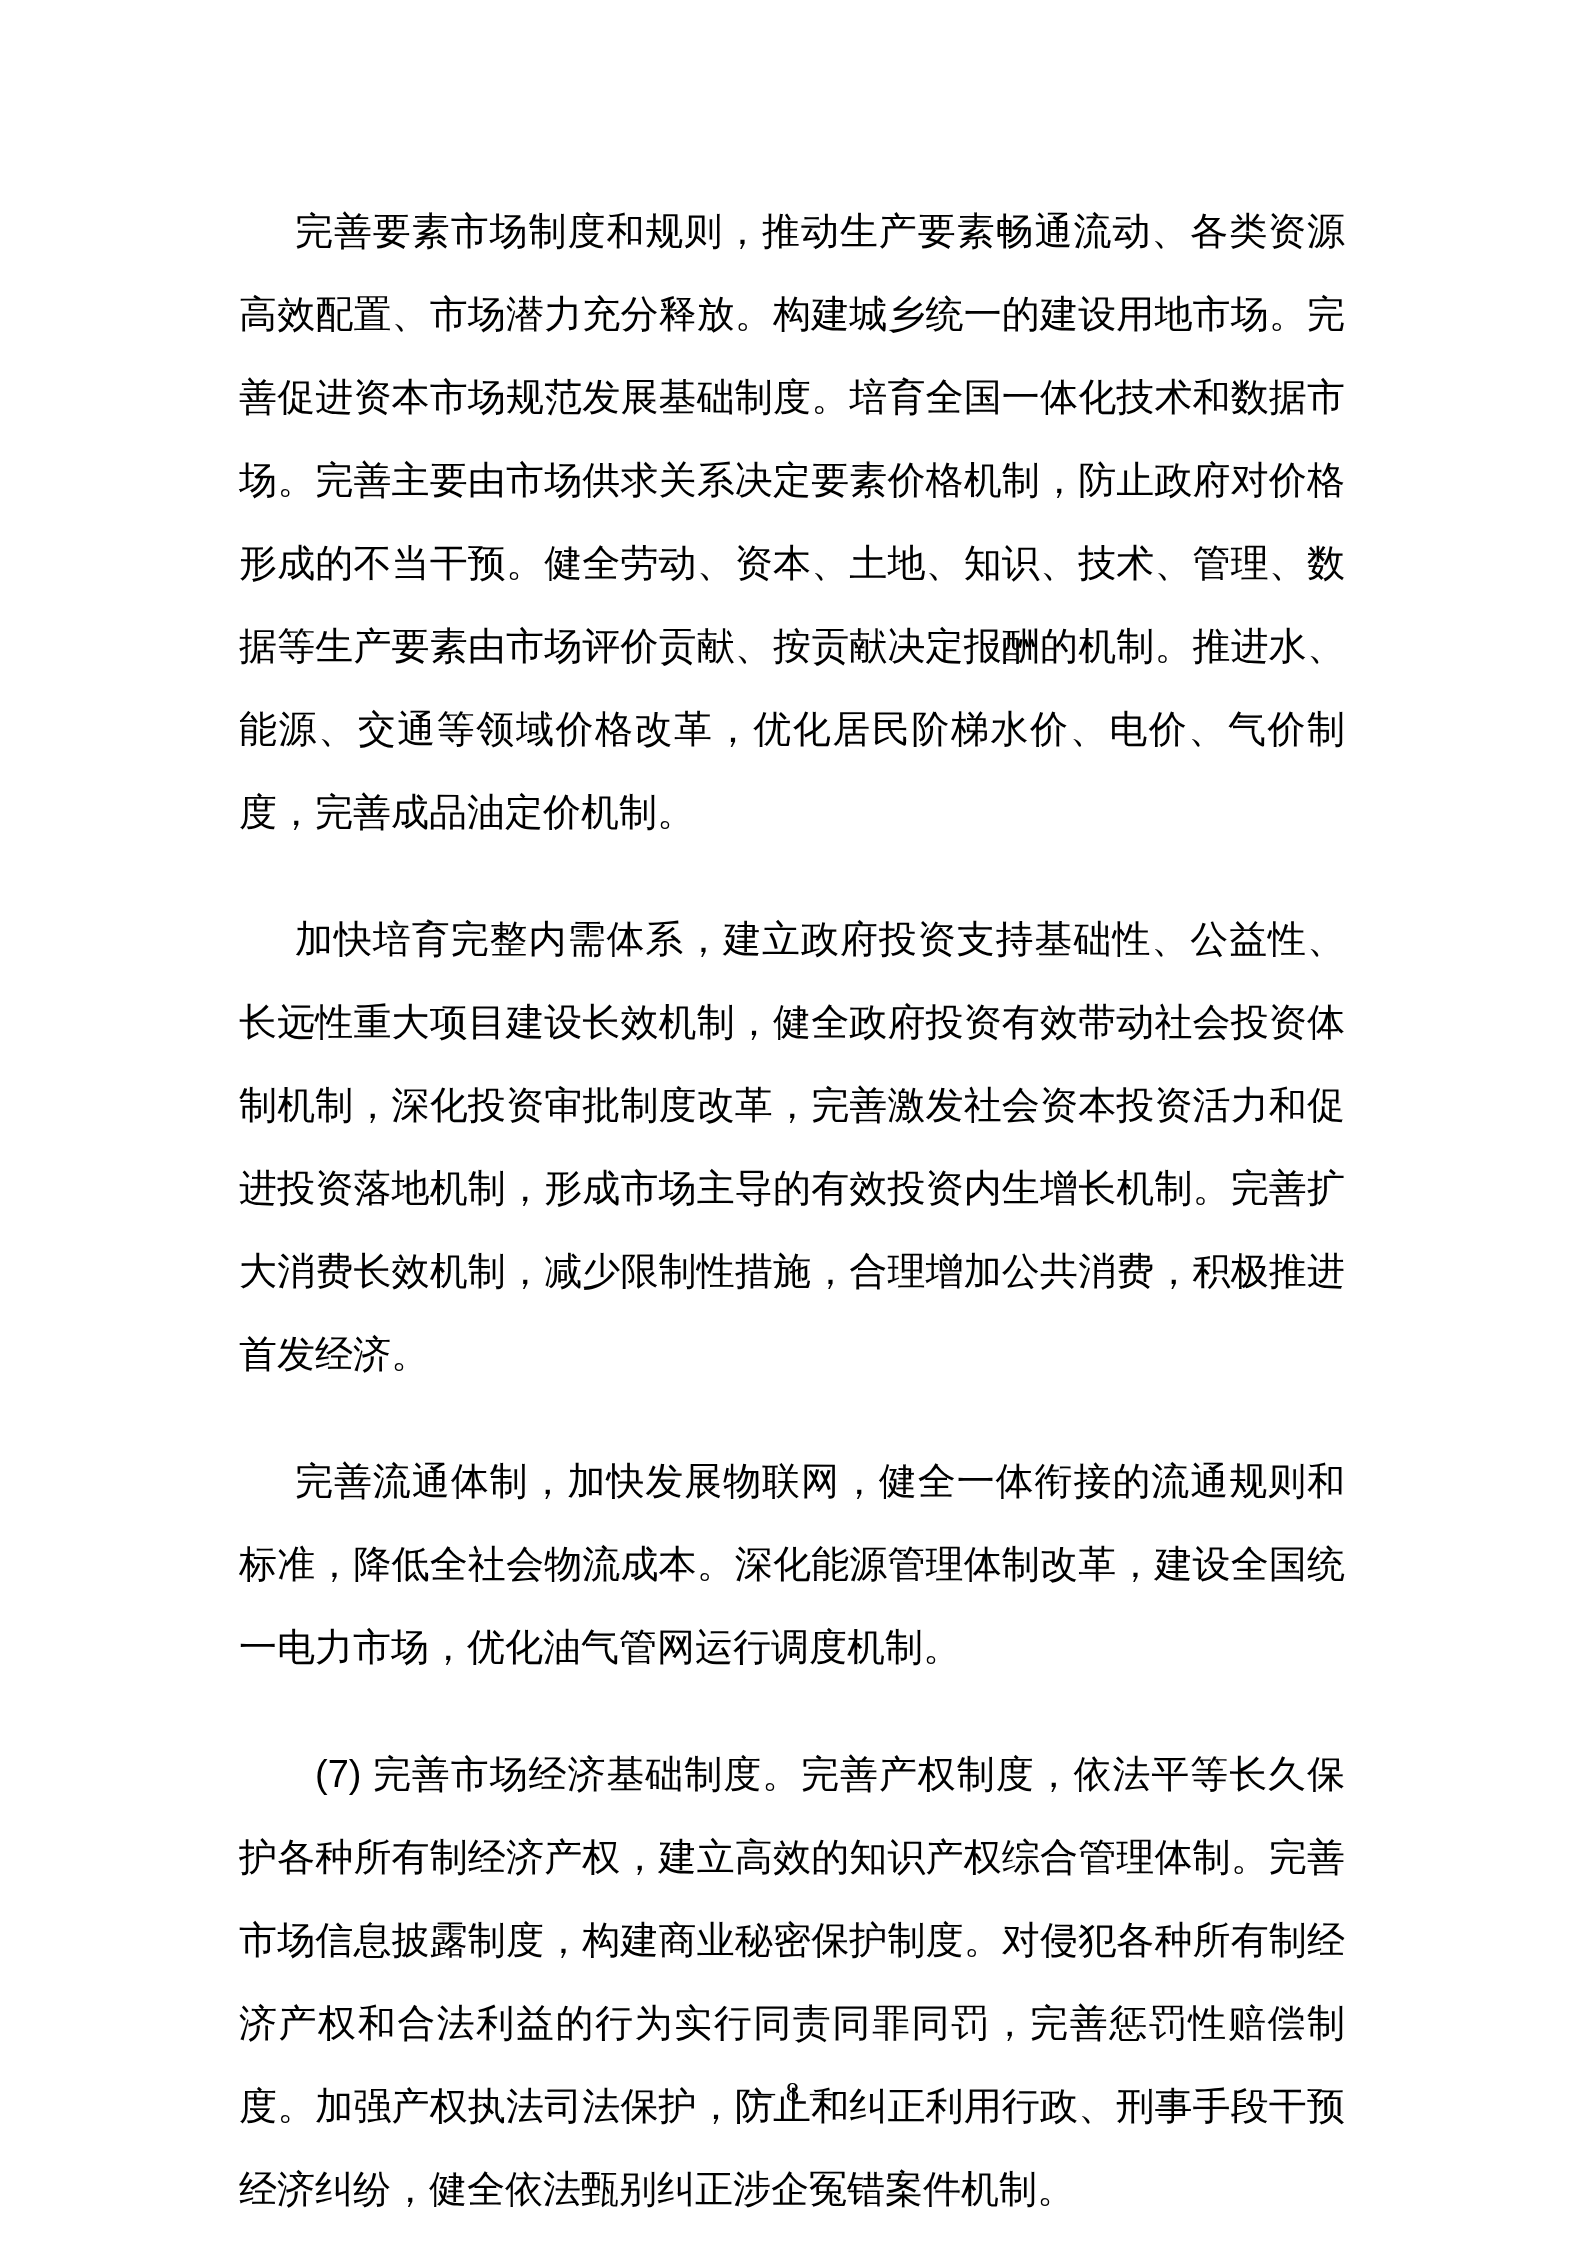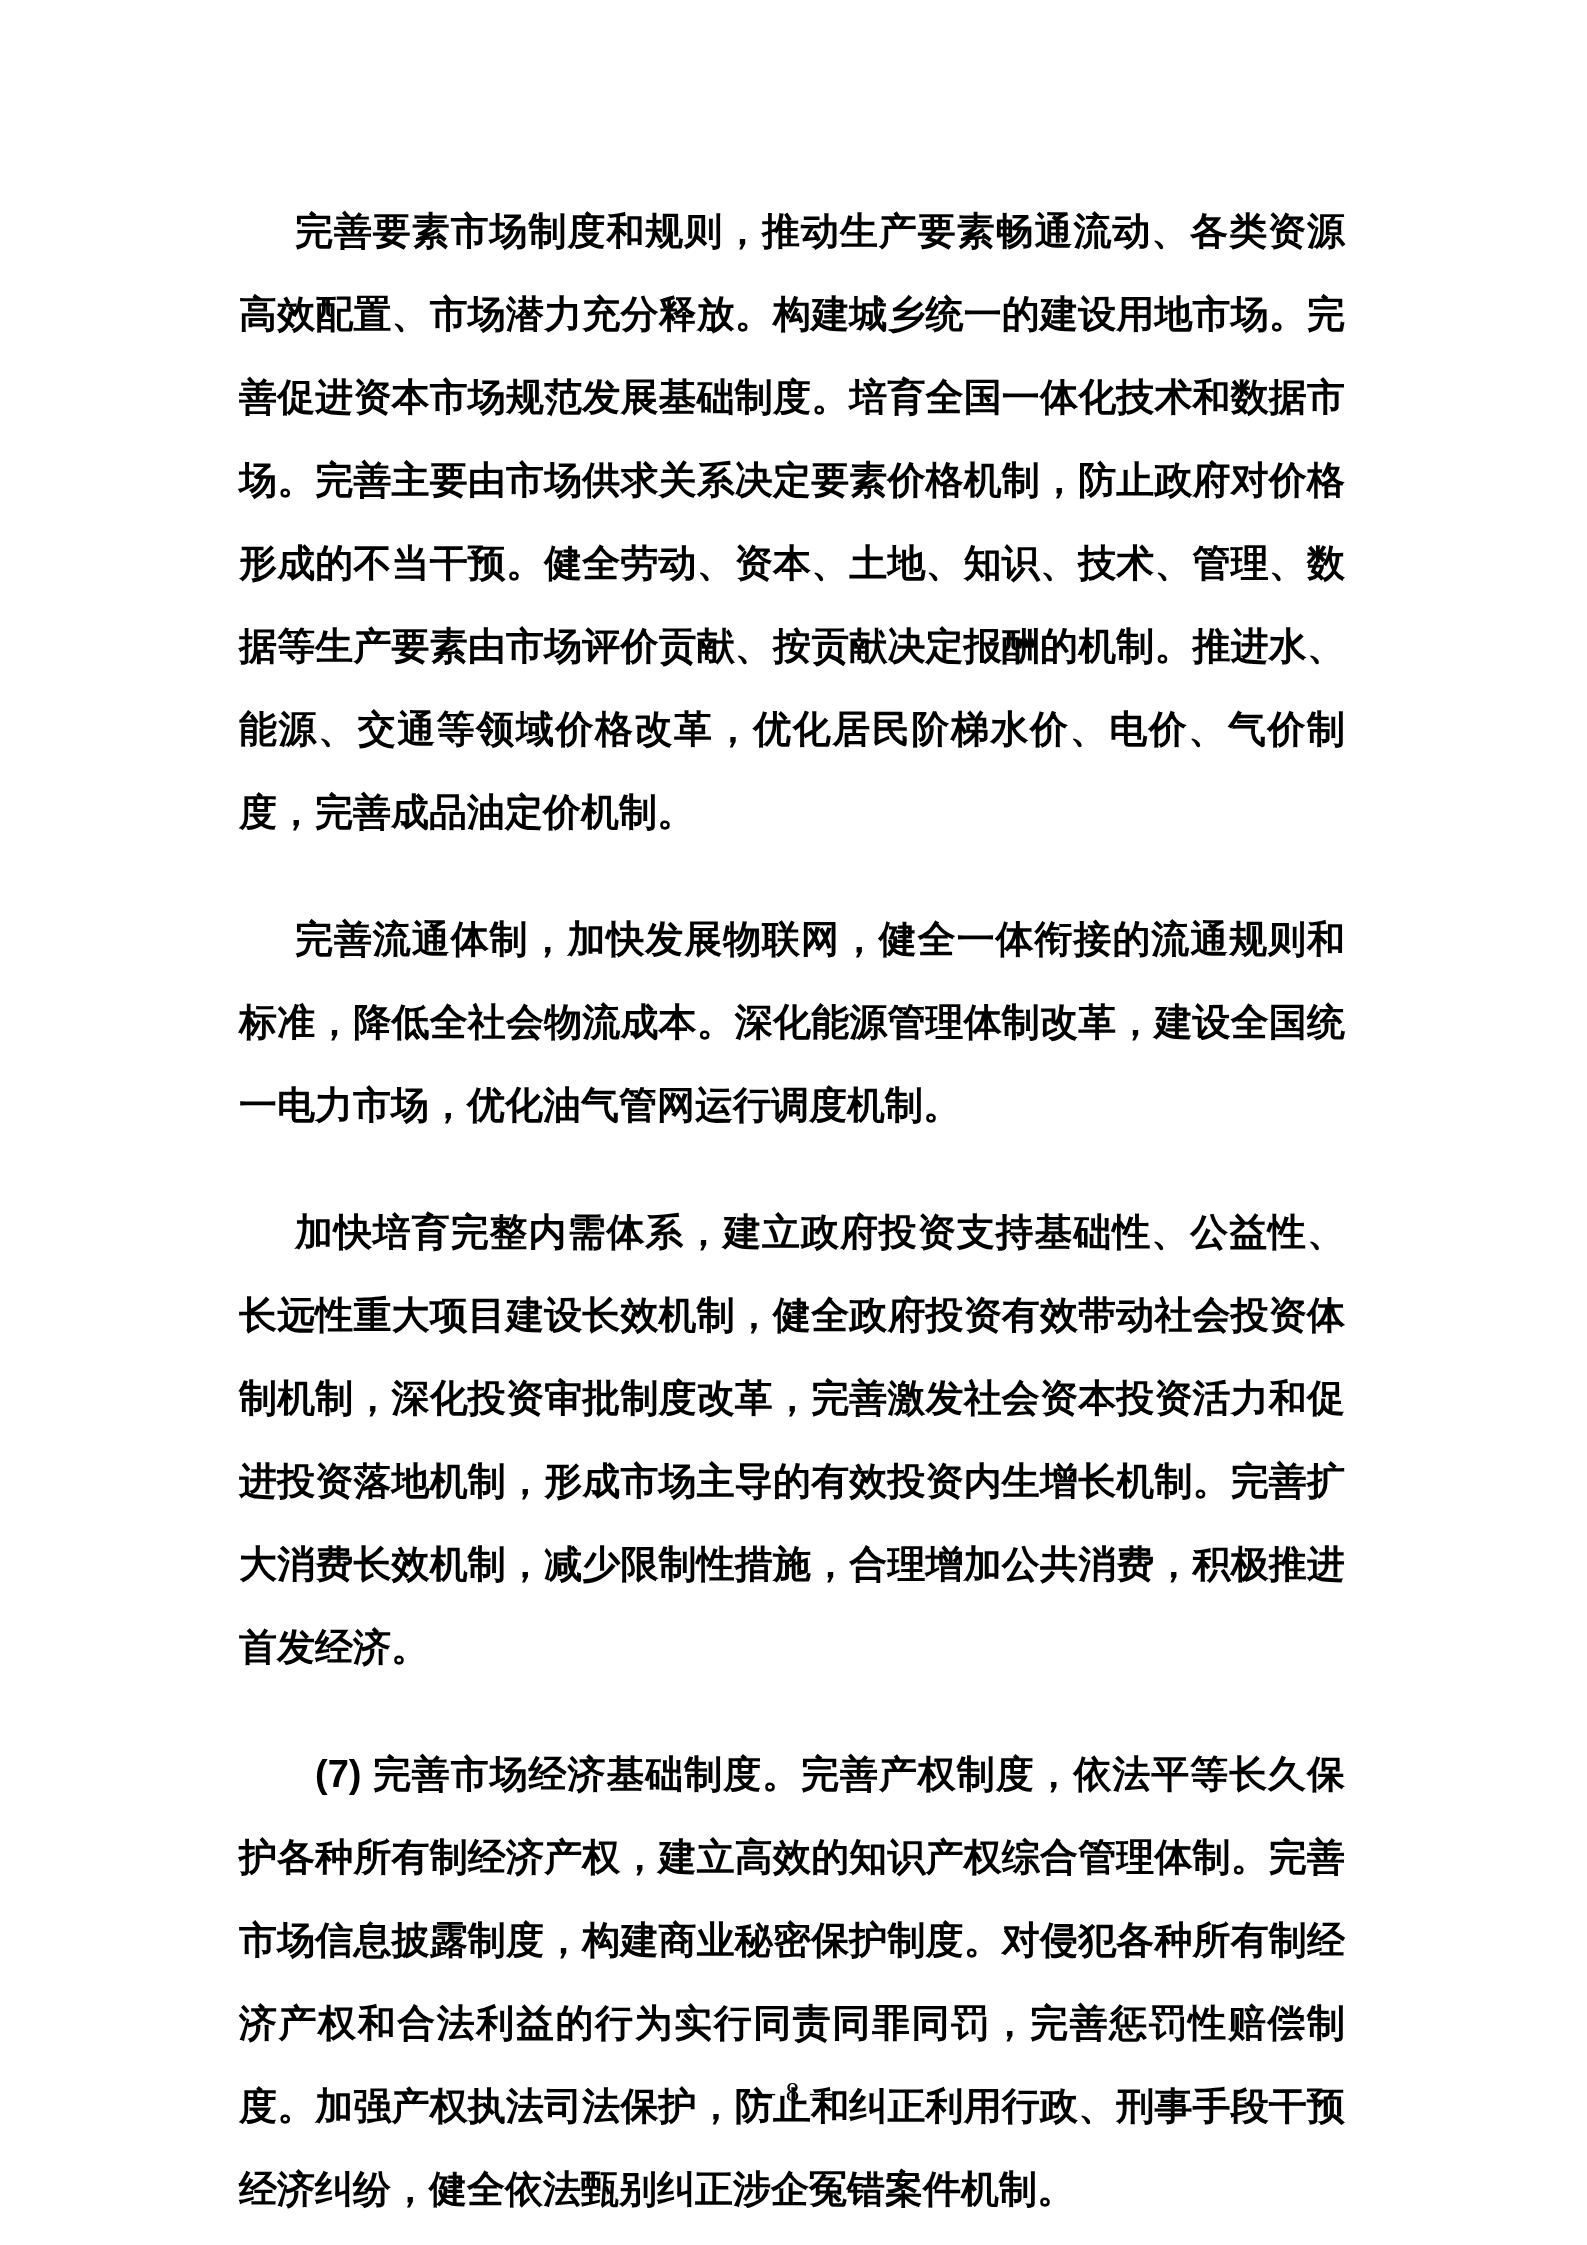--- a/index.html
+++ b/index.html
@@ -26,21 +26,20 @@
     margin: 0 0 44px 0;
     font-size: 38px;
     line-height: 83px;
     text-align: justify;
     text-justify: inter-ideograph;
     word-break: break-all;
     overflow-wrap: break-word;
     text-indent: 56px;
     letter-spacing: 0;
     color: #000000;
-    font-weight: bold;
   }
   .para.para-numbered {
     text-indent: 76px;
   }
   .page-number {
     position: absolute;
     top: 2072px;
     left: 0;
     right: 0;
     text-align: center;
@@ -50,18 +49,18 @@
     color: #000000;
     letter-spacing: 2px;
   }
 </style>
 </head>
 <body>
 
 <div class="page">
   <div class="content">
     <p class="para">完善要素市场制度和规则，推动生产要素畅通流动、各类资源高效配置、市场潜力充分释放。构建城乡统一的建设用地市场。完善促进资本市场规范发展基础制度。培育全国一体化技术和数据市场。完善主要由市场供求关系决定要素价格机制，防止政府对价格形成的不当干预。健全劳动、资本、土地、知识、技术、管理、数据等生产要素由市场评价贡献、按贡献决定报酬的机制。推进水、能源、交通等领域价格改革，优化居民阶梯水价、电价、气价制度，完善成品油定价机制。</p>
+    <p class="para">加快培育完整内需体系，建立政府投资支持基础性、公益性、长远性重大项目建设长效机制，健全政府投资有效带动社会投资体制机制，深化投资审批制度改革，完善激发社会资本投资活力和促进投资落地机制，形成市场主导的有效投资内生增长机制。完善扩大消费长效机制，减少限制性措施，合理增加公共消费，积极推进首发经济。</p>
     <p class="para">完善流通体制，加快发展物联网，健全一体衔接的流通规则和标准，降低全社会物流成本。深化能源管理体制改革，建设全国统一电力市场，优化油气管网运行调度机制。</p>
-    <p class="para">加快培育完整内需体系，建立政府投资支持基础性、公益性、长远性重大项目建设长效机制，健全政府投资有效带动社会投资体制机制，深化投资审批制度改革，完善激发社会资本投资活力和促进投资落地机制，形成市场主导的有效投资内生增长机制。完善扩大消费长效机制，减少限制性措施，合理增加公共消费，积极推进首发经济。</p>
     <p class="para para-numbered">(7) 完善市场经济基础制度。完善产权制度，依法平等长久保护各种所有制经济产权，建立高效的知识产权综合管理体制。完善市场信息披露制度，构建商业秘密保护制度。对侵犯各种所有制经济产权和合法利益的行为实行同责同罪同罚，完善惩罚性赔偿制度。加强产权执法司法保护，防止和纠正利用行政、刑事手段干预经济纠纷，健全依法甄别纠正涉企冤错案件机制。</p>
   </div>
   <div class="page-number">— 8 —</div>
 </div>
 
 </body></html>

